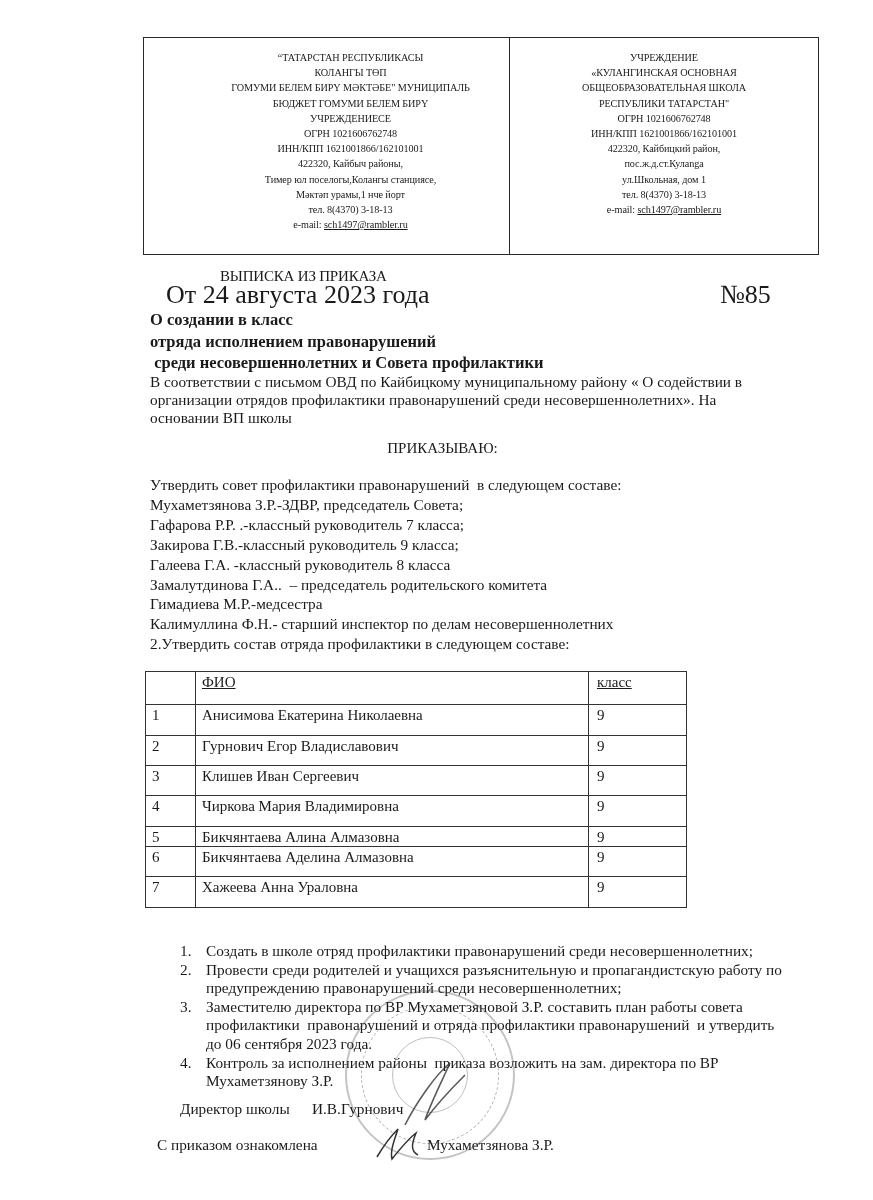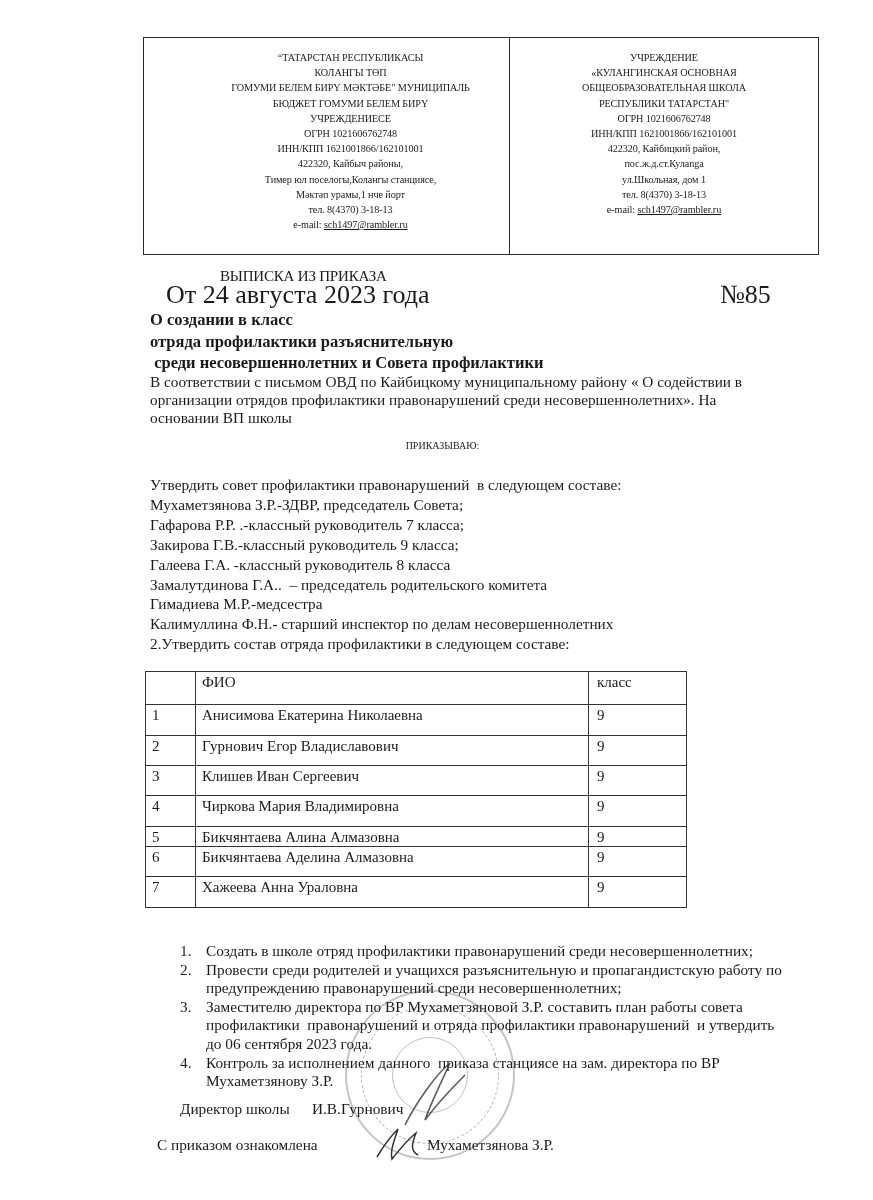--- a/index.html
+++ b/index.html
@@ -18,21 +18,21 @@
   .header-col.right { padding-top: 12px; }
   .header-col .email-link { text-decoration: underline; }
 
   .extract-title { position: absolute; left: 220px; top: 268px; font-size: 15px; letter-spacing: -0.2px; }
   .date-line { position: absolute; left: 150px; top: 280px; font-size: 26px; width: 620px; margin-left: 16px; }
   .date-line .num { position: absolute; left: 554px; top: 0; }
 
   .title-bold { position: absolute; left: 150px; top: 309px; font-size: 16.5px; font-weight: bold; line-height: 21.5px; }
 
   .body-text { position: absolute; left: 150px; top: 373px; width: 640px; font-size: 15.3px; line-height: 18.2px; }
-  .order-word { position: absolute; left: 0; width: 585px; text-align: center; top: 440px; font-size: 10px; }
+  .order-word { position: absolute; left: 0; width: 585px; text-align: center; top: 440px; font-size: 15px; }
 
   .council { position: absolute; left: 150px; top: 475px; font-size: 15.3px; line-height: 19.9px; }
 
   .table {
     position: absolute; left: 145px; top: 671px; width: 542px; border-collapse: collapse;
     font-size: 15px;
   }
   .table td { border: 1.2px solid #333; vertical-align: top; padding: 2px 6px 0 6px; }
   .table td.n { width: 50px; }
   .table td.c { width: 98px; padding-left: 8px; }
@@ -95,21 +95,21 @@
 </div>
 
 <div class="extract-title">ВЫПИСКА ИЗ ПРИКАЗА</div>
 <div class="date-line">
   <span>От  24 августа 2023 года</span>
   <span class="num">№85</span>
 </div>
 
 <div class="title-bold">
   <div>О создании в класс</div>
-  <div>отряда профилактики разъяснительную</div>
+  <div>отряда исполнением правонарушений</div>
   <div style="white-space:pre"> среди несовершеннолетних и Совета профилактики</div>
 </div>
 
 <div class="body-text">
   <div>В соответствии с письмом ОВД по Кайбицкому муниципальному району « О содействии в</div>
   <div>организации отрядов профилактики правонарушений среди несовершеннолетних». На</div>
   <div>основании ВП школы</div>
 </div>
 <div class="order-word" style="left:150px;">ПРИКАЗЫВАЮ:</div>
 
@@ -120,21 +120,21 @@
   <div>Закирова Г.В.-классный руководитель 9 класса;</div>
   <div>Галеева Г.А. -классный руководитель 8 класса</div>
   <div style="white-space:pre">Замалутдинова Г.А..  – председатель родительского комитета</div>
   <div>Гимадиева М.Р.-медсестра</div>
   <div>Калимуллина Ф.Н.- старший инспектор по делам несовершеннолетних</div>
   <div>2.Утвердить состав отряда профилактики в следующем составе:</div>
 </div>
 
 <table class="table">
   <tbody>
-      <tr style="height:33px;">
+      <tr style="height:33px;text-decoration:underline;">
     <td class="n"></td>
     <td>ФИО</td>
     <td class="c">класс</td>
   </tr>
   <tr style="height:31px;">
     <td class="n">1</td>
     <td>Анисимова Екатерина Николаевна</td>
     <td class="c">9</td>
   </tr>
   <tr style="height:30px;">
@@ -188,21 +188,21 @@
     <span class="idx">3.</span>
     <div>
       <div>Заместителю директора по ВР Мухаметзяновой З.Р. составить план работы совета</div>
       <div style="white-space:pre">профилактики  правонарушений и отряда профилактики правонарушений  и утвердить</div>
       <div>до 06 сентября 2023 года.</div>
     </div>
   </div>
   <div class="item">
     <span class="idx">4.</span>
     <div>
-      <div style="white-space:pre">Контроль за исполнением данного  приказа станциясе на зам. директора по ВР</div>
+      <div style="white-space:pre">Контроль за исполнением районы  приказа возложить на зам. директора по ВР</div>
       <div>Мухаметзянову З.Р.</div>
     </div>
   </div>
 </div>
 
 <div class="stamp"></div>
 
 <svg class="signature" style="left:395px; top:1055px;" width="80" height="80" viewBox="0 0 80 80">
   <path d="M10 70 C 20 50, 40 20, 55 8 C 45 30, 35 50, 30 65 C 45 45, 60 30, 70 20" fill="none" stroke="#333" stroke-width="1.6" opacity="0.8"></path>
 </svg>

